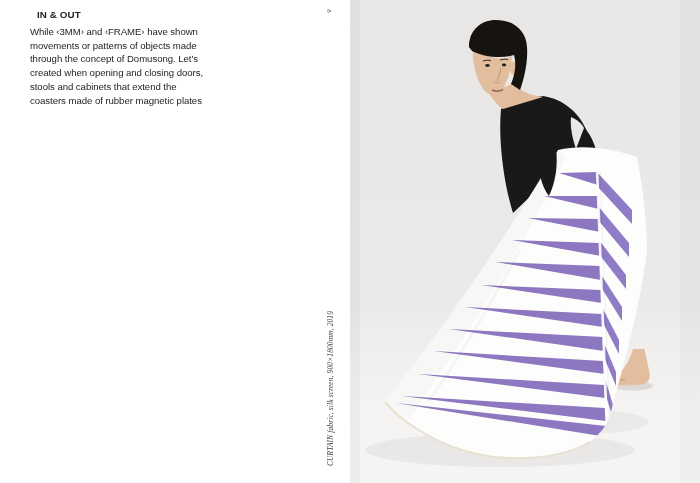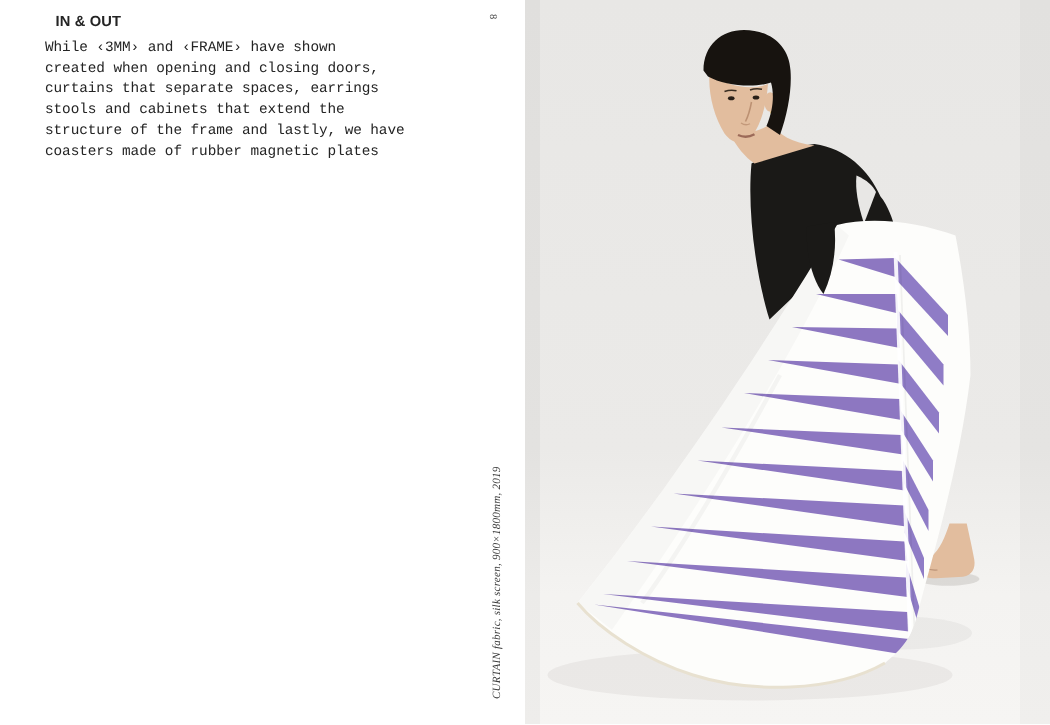--- a/index.html
+++ b/index.html
@@ -5,21 +5,21 @@
   html,body{margin:0;padding:0;background:#ffffff;}
   .spread{
     position:relative;width:700px;height:483px;background:#ffffff;overflow:hidden;
     font-family:"Liberation Sans",sans-serif;
   }
   
   .text-block{position:absolute;left:30px;top:8px;width:210px;color:#242424;}
   .heading{
     margin:0 0 3px 7px;font-size:9.8px;font-weight:700;letter-spacing:0.1px;line-height:14px;
   }
-  .body{font-size:9.6px;line-height:13.7px;letter-spacing:-0.05px;font-weight:400;font-family:Liberation Mono, monospace;}
+  .body{font-size:9.6px;line-height:13.7px;letter-spacing:-0.05px;font-weight:400;}
   .body .line{white-space:nowrap;}
   
   .page-number{
     position:absolute;left:327px;top:7px;font-family:"Liberation Serif",serif;
     font-size:7px;color:#444;transform:rotate(90deg);transform-origin:center;
   }
   
   .caption{
     position:absolute;left:326px;top:466px;height:12px;white-space:nowrap;
     transform:rotate(-90deg);transform-origin:0 0;
@@ -32,24 +32,24 @@
 </style>
 </head>
 <body>
 
 <div class="spread">
 
   <div class="text-block">
     <div class="heading">IN &amp; OUT</div>
     <div class="body">
         <div class="line">While ‹3MM› and ‹FRAME› have shown</div>
+        <div class="line">movements or patterns of objects made</div>
+        <div class="line">through the concept of Domusong. Let’s</div>
         <div class="line">created when opening and closing doors,</div>
-        <div class="line">curtains that separate spaces, earrings</div>
         <div class="line">stools and cabinets that extend the</div>
-        <div class="line">structure of the frame and lastly, we have</div>
         <div class="line">coasters made of rubber magnetic plates</div>
       </div>
   </div>
 
   <div class="page-number">8</div>
 
   <div class="caption">CURTAIN fabric, silk screen, 900×1800mm, 2019</div>
 
   <div class="photo">
     <svg width="350" height="483" viewBox="0 0 350 483" xmlns="http://www.w3.org/2000/svg">

